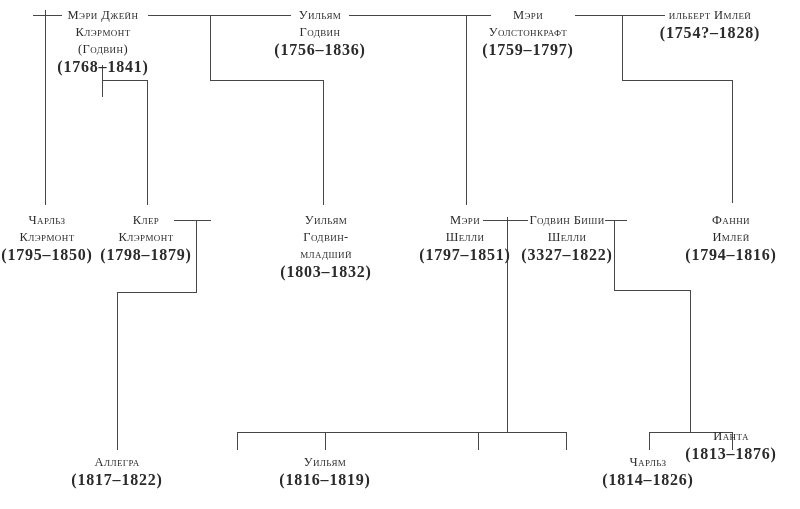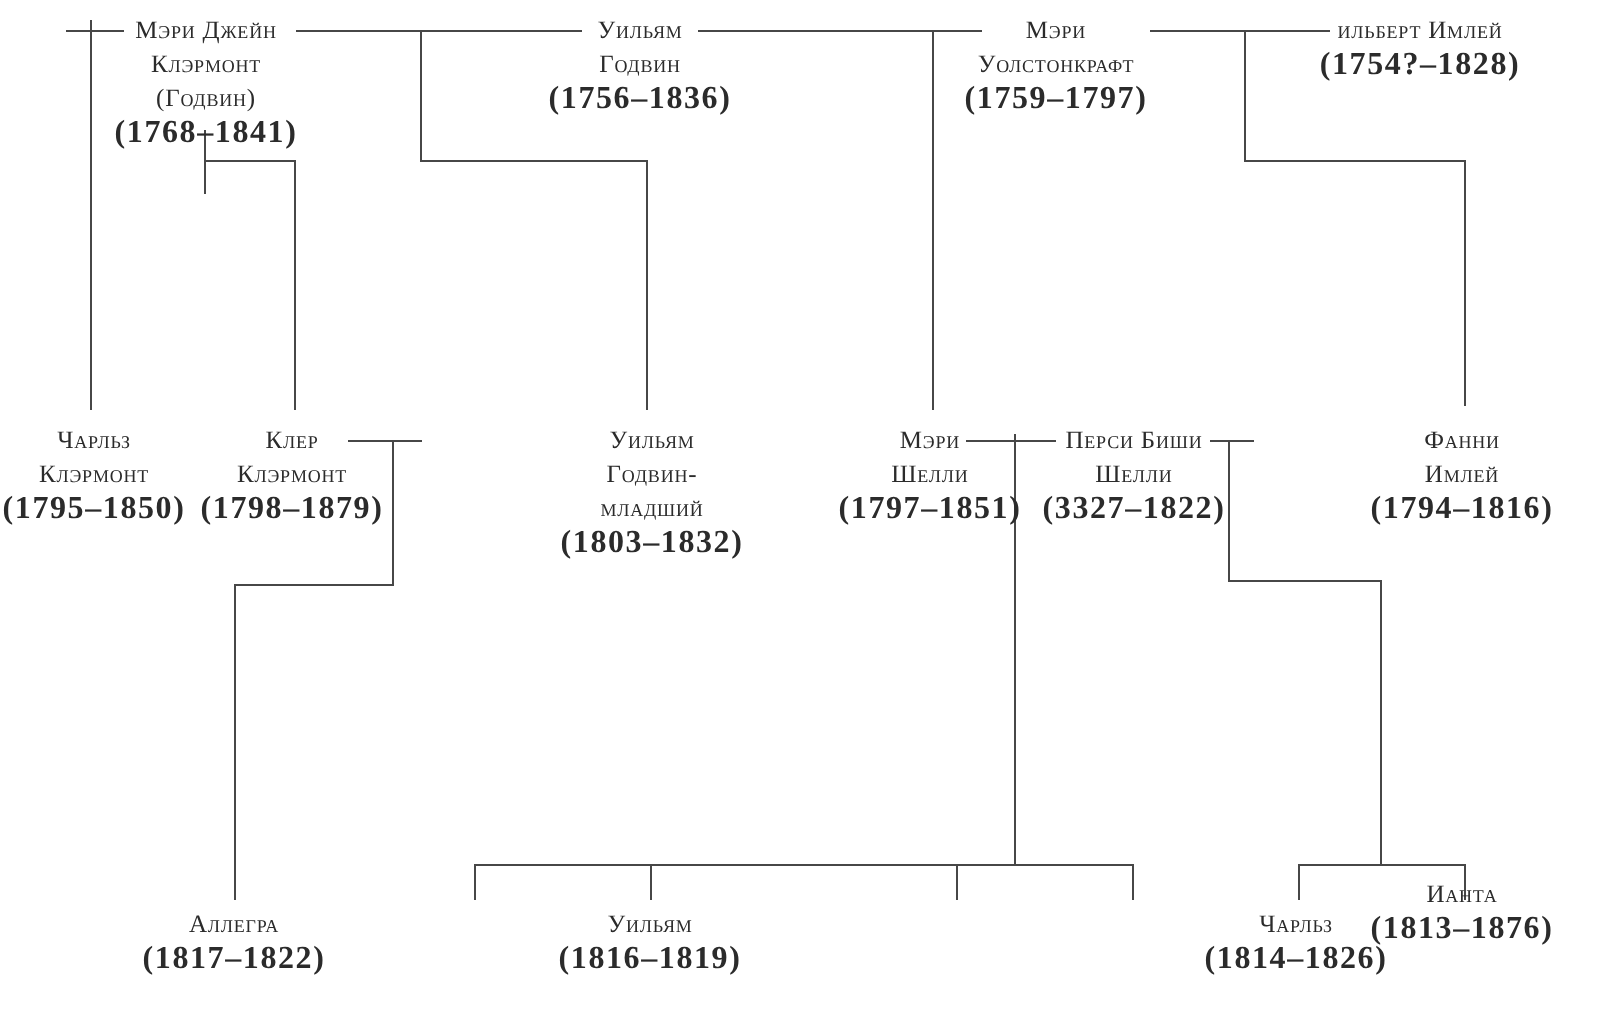--- a/index.html
+++ b/index.html
@@ -116,21 +116,21 @@
     <div class="nm">Годвин-</div>
     <div class="nm">младший</div>
     <div class="dt">(1803–1832)</div>
   </div>
   <div class="node" style="left:465px;top:212px">
     <div class="nm">Мэри</div>
     <div class="nm">Шелли</div>
     <div class="dt">(1797–1851)</div>
   </div>
   <div class="node" style="left:567px;top:212px">
-    <div class="nm">Перси Биши</div>
+    <div class="nm">Годвин Биши</div>
     <div class="nm">Шелли</div>
     <div class="dt">(3327–1822)</div>
   </div>
   <div class="node" style="left:731px;top:212px">
     <div class="nm">Фанни</div>
     <div class="nm">Имлей</div>
     <div class="dt">(1794–1816)</div>
   </div>
 
   <div class="node" style="left:117px;top:454px">
@@ -138,18 +138,18 @@
     <div class="dt">(1817–1822)</div>
   </div>
   <div class="node" style="left:325px;top:454px">
     <div class="nm">Уильям</div>
     <div class="dt">(1816–1819)</div>
   </div>
   <div class="node" style="left:648px;top:454px">
     <div class="nm">Чарльз</div>
     <div class="dt">(1814–1826)</div>
   </div>
-  <div class="node" style="left:731px;top:439px">
+  <div class="node" style="left:731px;top:428px">
     <div class="nm">Ианта</div>
     <div class="dt">(1813–1876)</div>
   </div>
 
 </div>
 
 </body></html>

